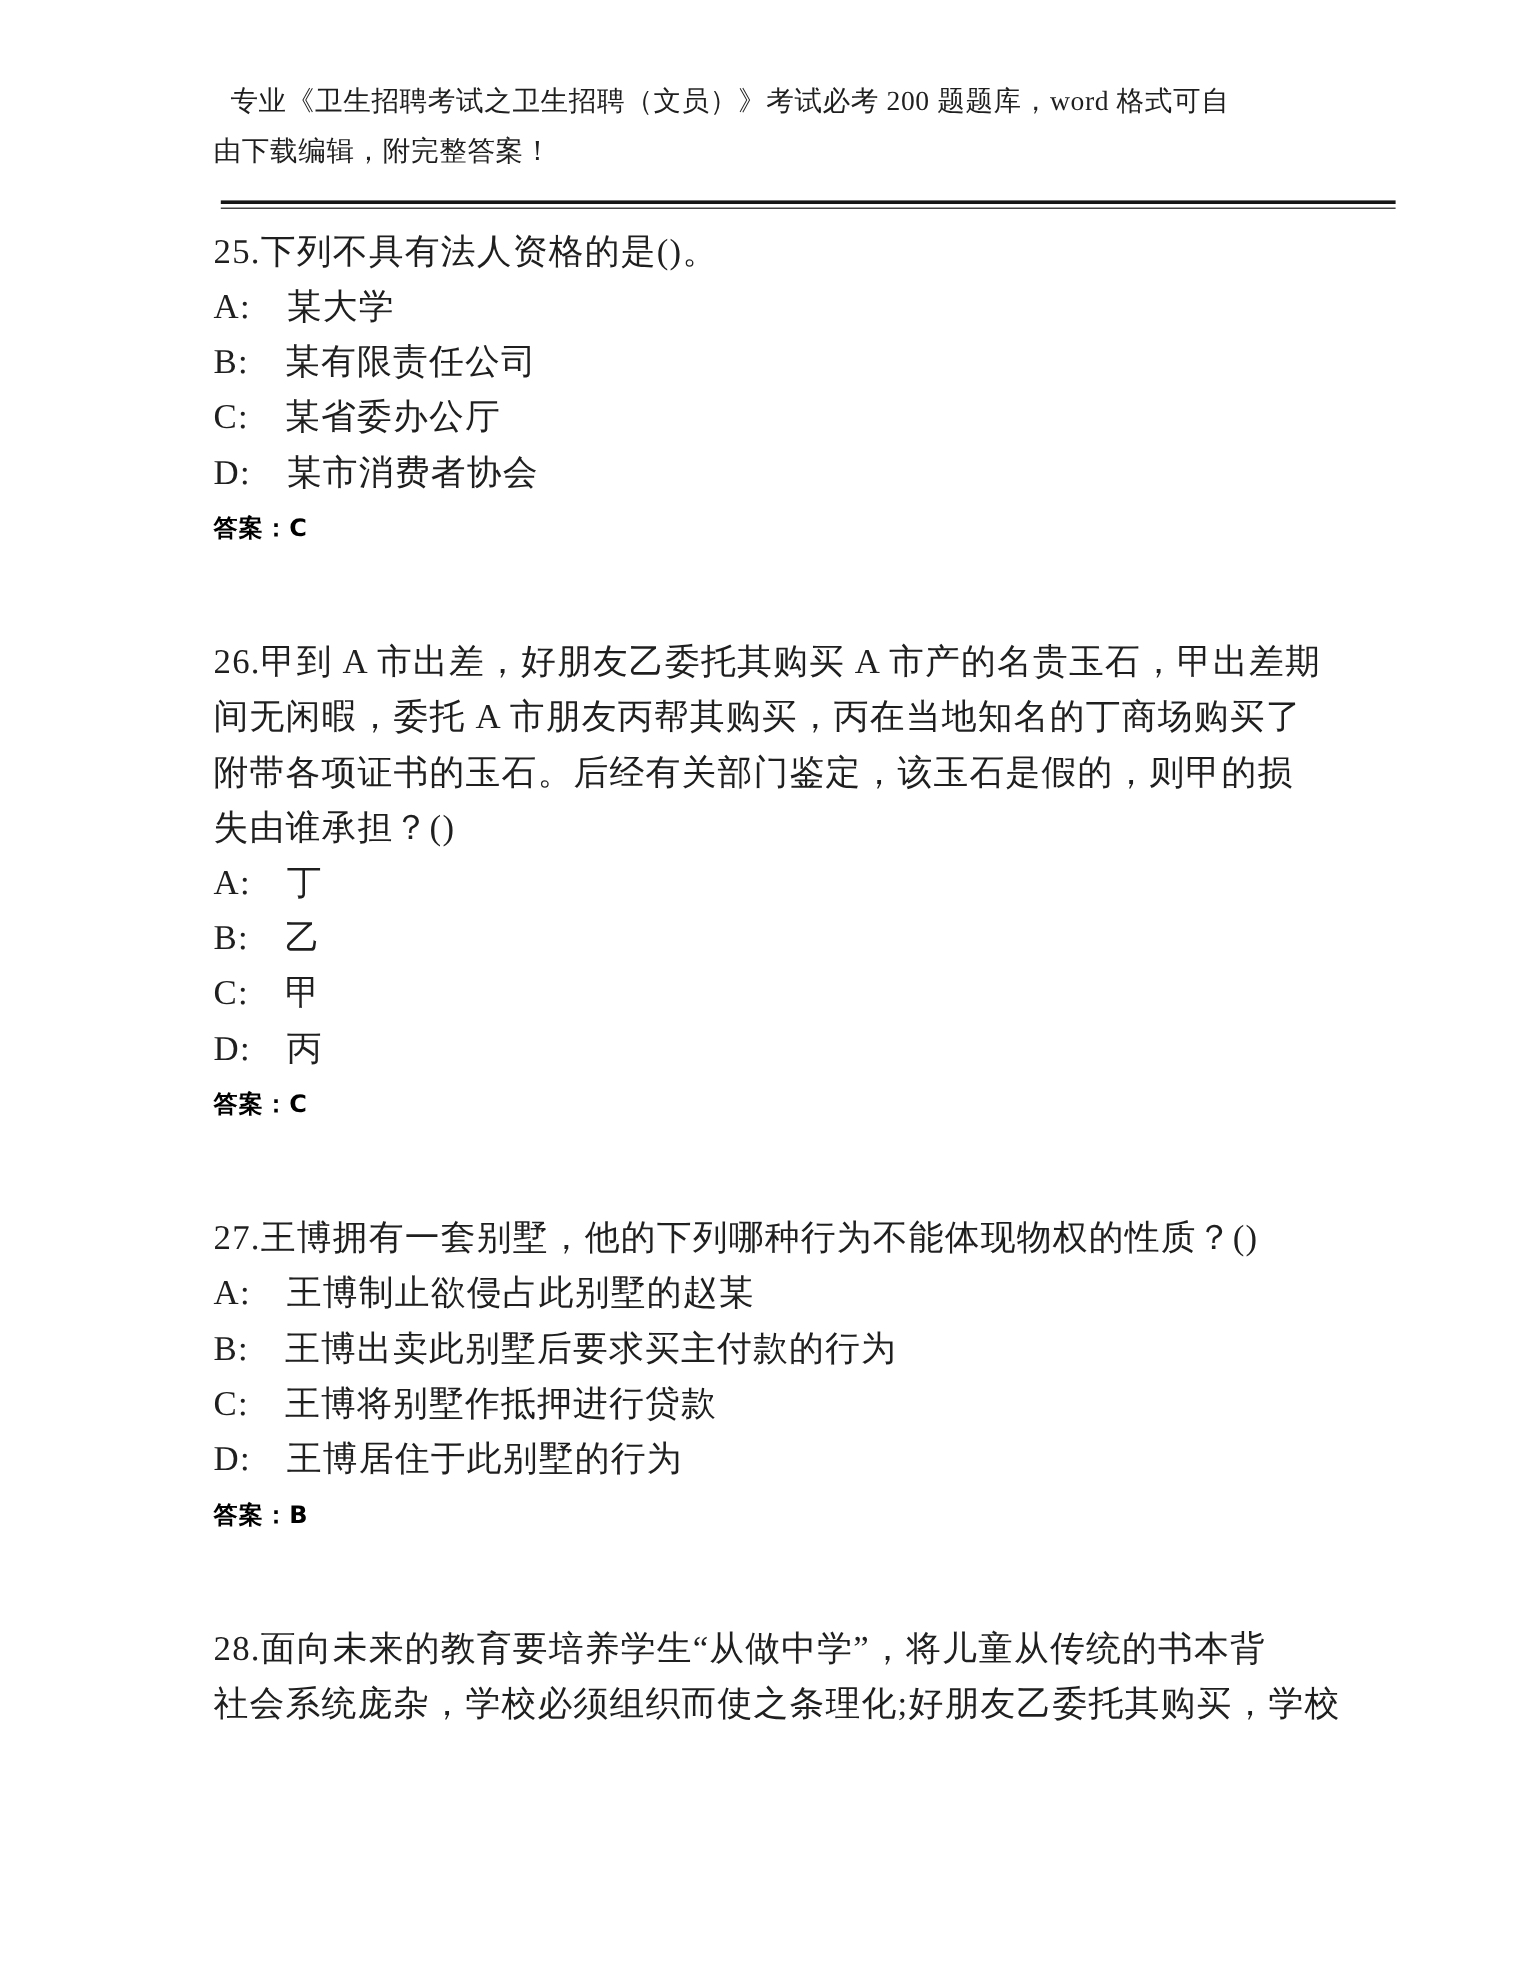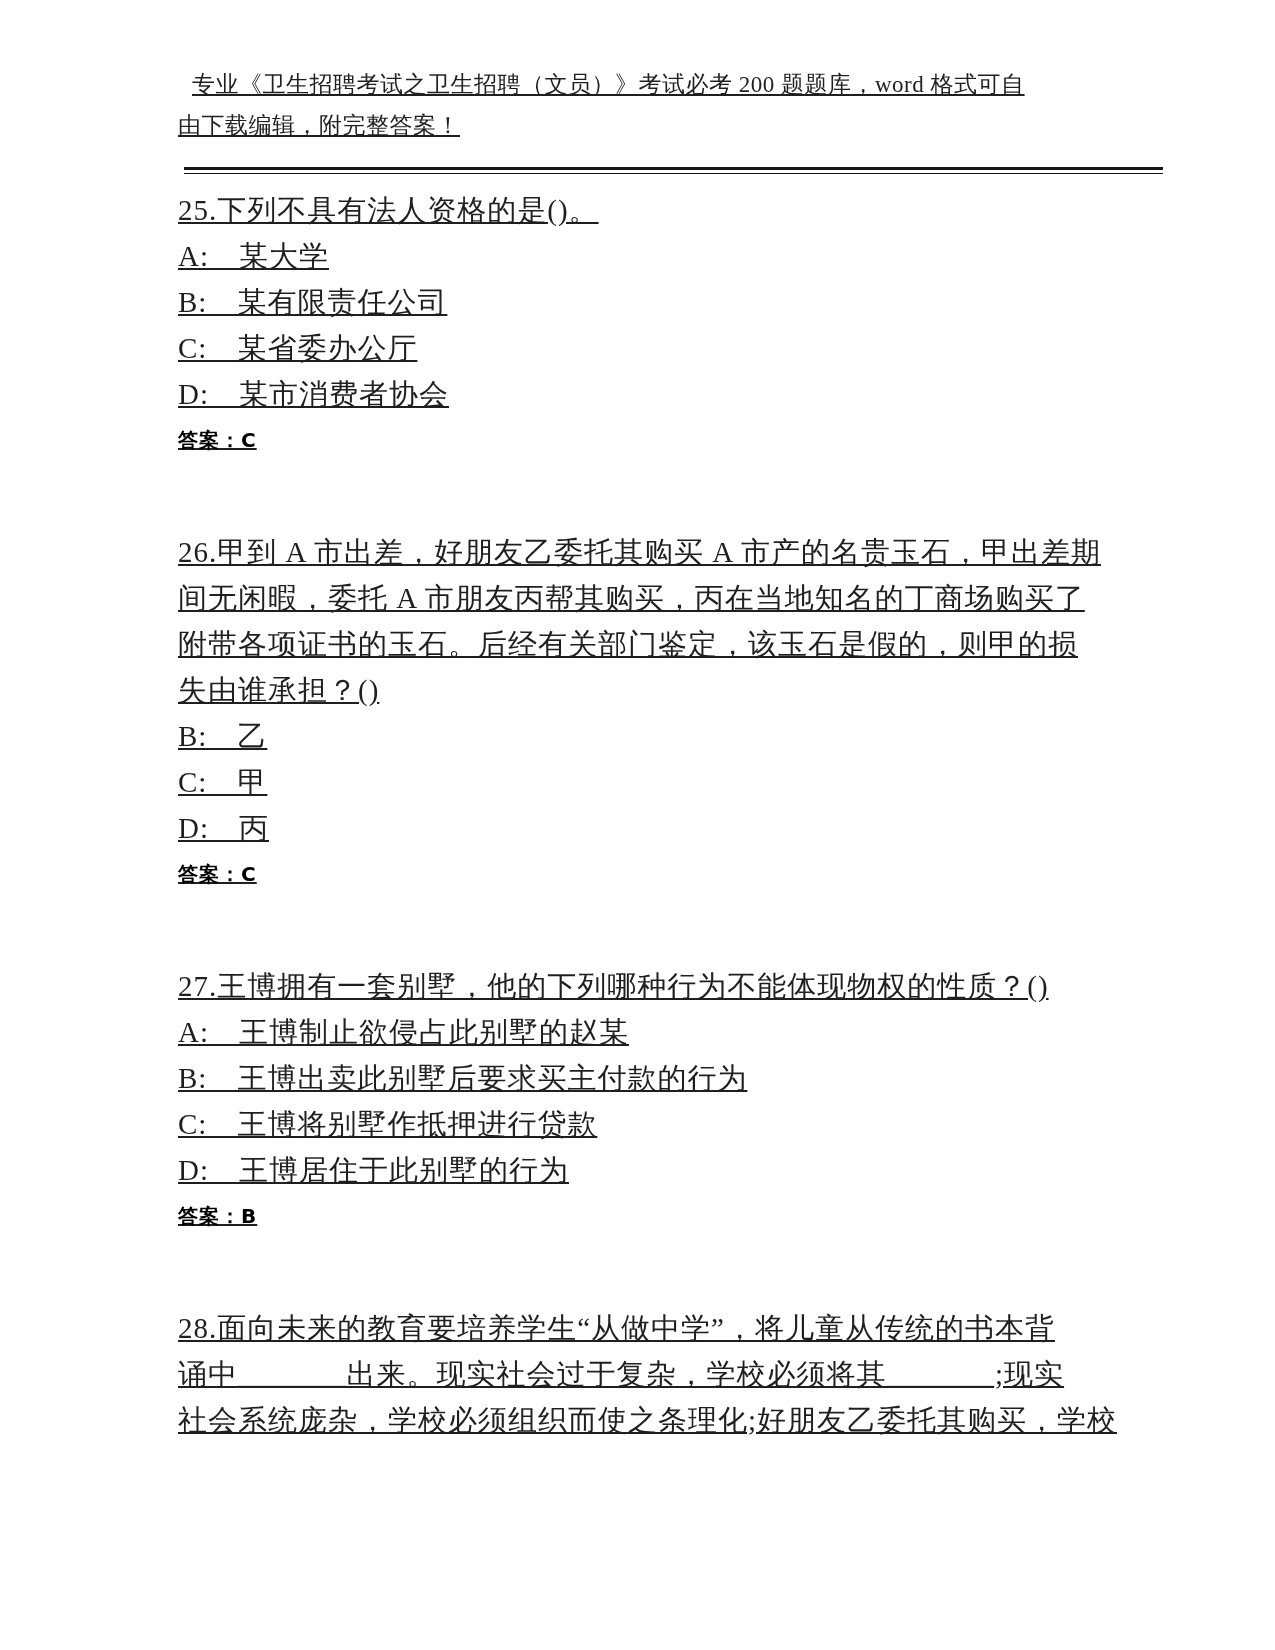--- a/index.html
+++ b/index.html
@@ -10,21 +10,20 @@
     background: #ffffff;
     overflow: hidden;
     font-family: "Liberation Serif", "DejaVu Serif", serif;
     color: #1f1f1f;
   }
   .content {
     position: absolute;
     left: 178px;
     top: 64px;
     width: 935px;
-    text-decoration: underline;
   }
   .doc-header .header-line {
     font-size: 23px;
     line-height: 41px;
     letter-spacing: 0.5px;
     white-space: pre;
   }
   .doc-header .header-line.first { padding-left: 14px; }
   .rule {
     height: 3px;
@@ -68,35 +67,35 @@
       <div class="line option">C:　某省委办公厅</div>
       <div class="line option">D:　某市消费者协会</div>
       <div class="line answer">答案：C</div>
     </div>
 
     <div class="question">
       <div class="line stem">26.甲到 A 市出差，好朋友乙委托其购买 A 市产的名贵玉石，甲出差期</div>
       <div class="line stem">间无闲暇，委托 A 市朋友丙帮其购买，丙在当地知名的丁商场购买了</div>
       <div class="line stem">附带各项证书的玉石。后经有关部门鉴定，该玉石是假的，则甲的损</div>
       <div class="line stem">失由谁承担？()</div>
+      <div class="line option">A:　丁</div>
       <div class="line option">B:　乙</div>
       <div class="line option">C:　甲</div>
       <div class="line option">D:　丙</div>
       <div class="line answer">答案：C</div>
     </div>
 
     <div class="question">
       <div class="line stem">27.王博拥有一套别墅，他的下列哪种行为不能体现物权的性质？()</div>
       <div class="line option">A:　王博制止欲侵占此别墅的赵某</div>
       <div class="line option">B:　王博出卖此别墅后要求买主付款的行为</div>
       <div class="line option">C:　王博将别墅作抵押进行贷款</div>
       <div class="line option">D:　王博居住于此别墅的行为</div>
       <div class="line answer">答案：B</div>
     </div>
 
     <div class="question">
       <div class="line stem">28.面向未来的教育要培养学生“从做中学”，将儿童从传统的书本背</div>
-      <div class="line stem">诵中_______出来。现实社会过于复杂，学校必须将其_______;现实</div>
       <div class="line stem">社会系统庞杂，学校必须组织而使之条理化;好朋友乙委托其购买，学校</div>
     </div>
 
   </div>
 </div>
 
 </body></html>

